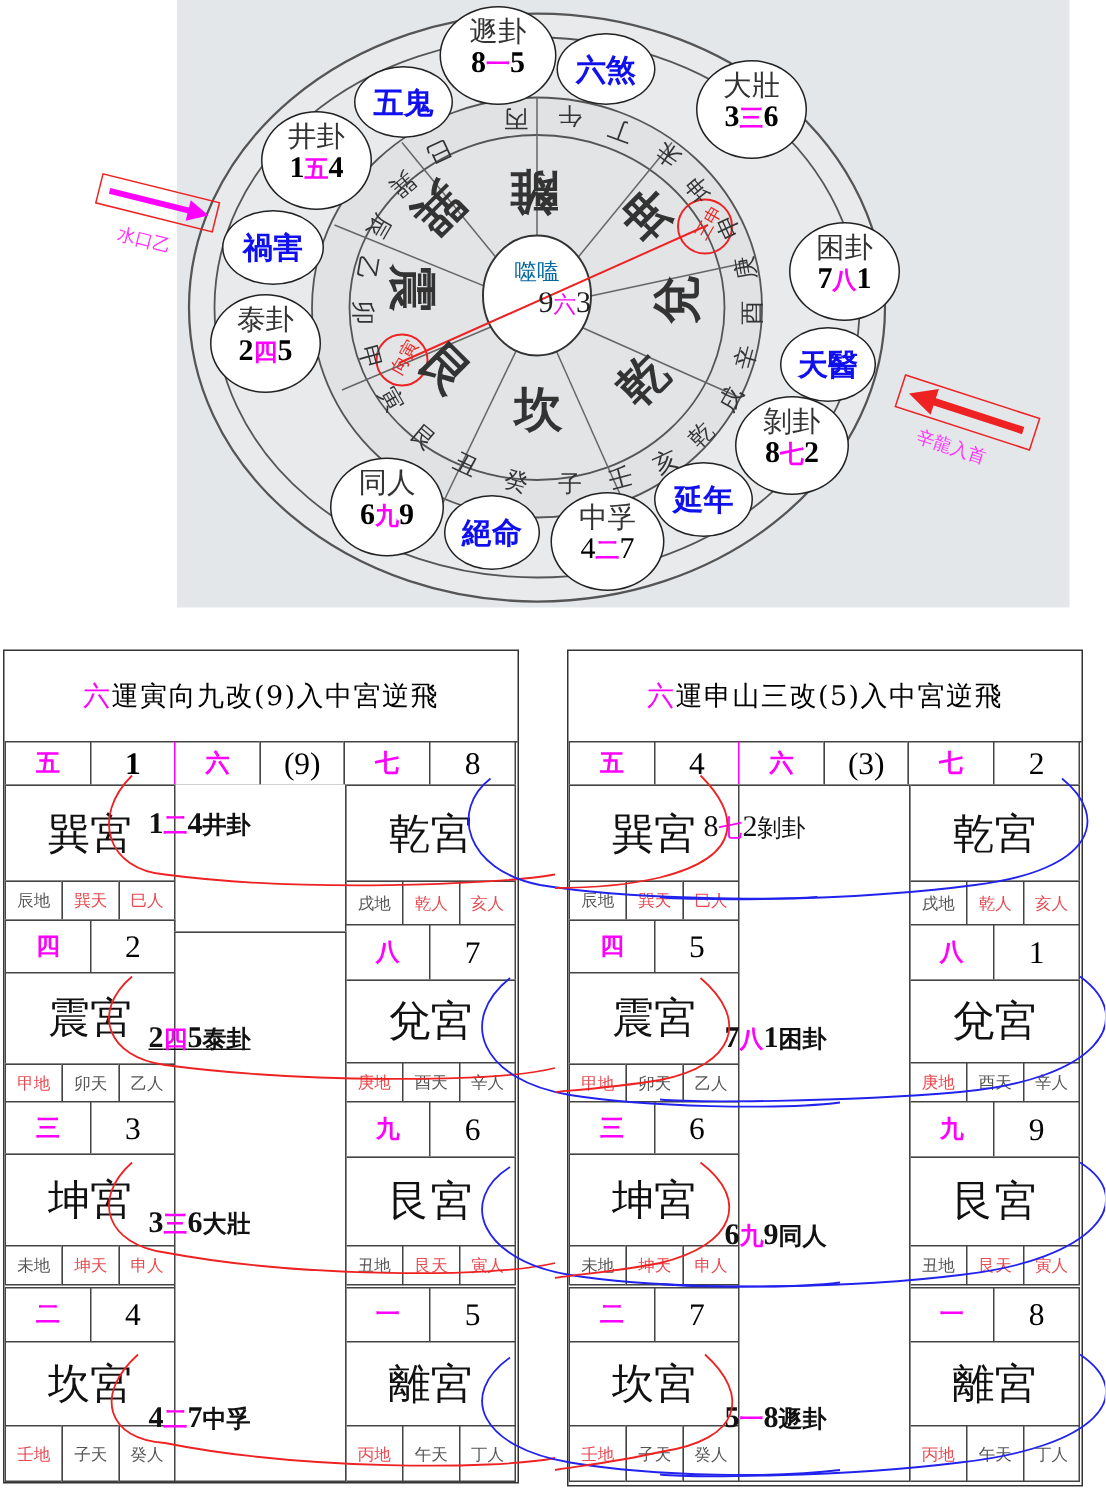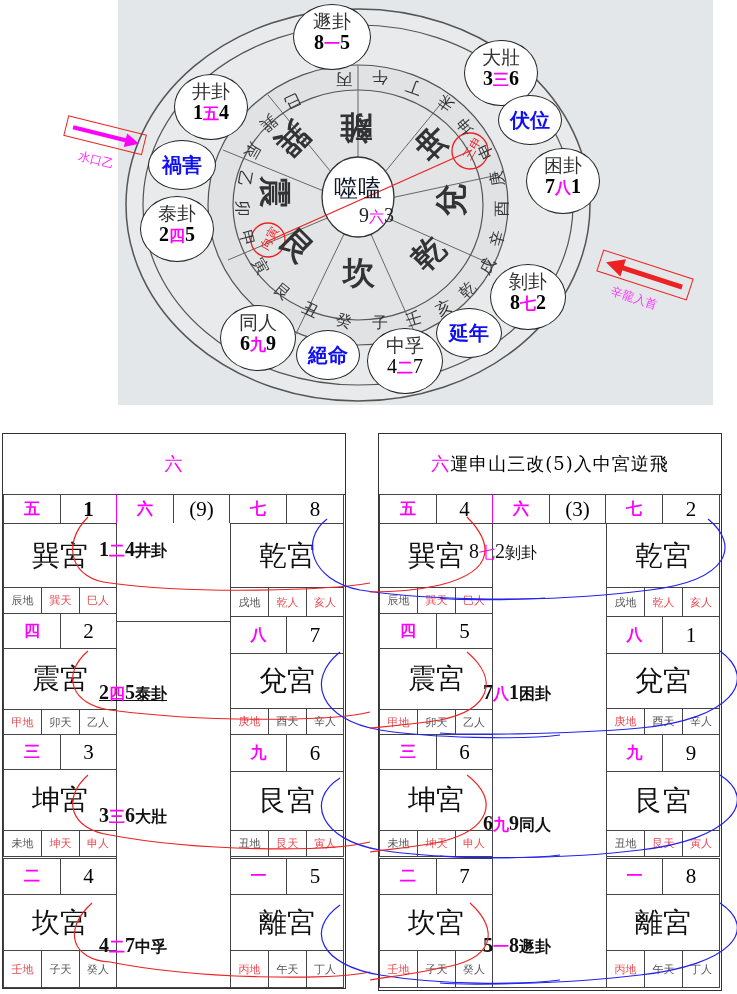--- a/index.html
+++ b/index.html
@@ -84,21 +84,21 @@
     <span style="position:absolute;left:134px;top:256px;font-size:16px;color:#333;transform:rotate(60deg);">寅</span>
     <span style="position:absolute;left:120px;top:228px;font-size:16px;color:#333;transform:rotate(75deg);">甲</span>
     <span style="position:absolute;left:115px;top:198px;font-size:16px;color:#333;transform:rotate(90deg);">卯</span>
     <span style="position:absolute;left:118px;top:168px;font-size:16px;color:#333;transform:rotate(100deg);">乙</span>
     <span style="position:absolute;left:126px;top:140px;font-size:16px;color:#333;transform:rotate(120deg);">辰</span>
     <span style="position:absolute;left:142px;top:112px;font-size:16px;color:#333;transform:rotate(140deg);">巽</span>
     <span style="position:absolute;left:166px;top:90px;font-size:16px;color:#333;transform:rotate(155deg);">巳</span>
   </div>
 
   <div style="position:absolute;left:204px;top:172px;width:72px;text-align:center;">
-    <div style="font-size:24px;color:#0f172a;">噬嗑</div>
+    <div style="font-size:15px;color:#0369a1;">噬嗑</div>
     <div style="font-size:20px;font-family:'Liberation Serif',serif;color:#222;text-align:right;">
       <span>9</span><span style="color:#ff00ff;font-family:'DejaVu Sans',sans-serif;font-size:15px;">六</span><span>3</span>
     </div>
   </div>
 
   <div style="position:absolute;left:343px;top:140px;color:#ee2222;font-size:12px;transform:rotate(-60deg);"><span>三</span><span>申</span></div>
   <div style="position:absolute;left:140px;top:230px;color:#ee2222;font-size:12px;transform:rotate(-60deg);"><span>向</span><span>寅</span></div>
 
   <div class="bubble" style="left:175px;top:4px;width:78px;height:66px;">
     <div class="nm">遯卦</div>
@@ -126,44 +126,47 @@
   </div>
   <div class="bubble" style="left:22px;top:196px;width:74px;height:66px;">
     <div class="nm">泰卦</div>
     <div class="nums"><span>2</span><span class="mid">四</span><span>5</span></div>
   </div>
   <div class="bubble" style="left:56px;top:74px;width:74px;height:66px;">
     <div class="nm">井卦</div>
     <div class="nums"><span>1</span><span class="mid">五</span><span>4</span></div>
   </div>
 
-  <div class="star" style="left:380px;top:95px;width:64px;height:50px;line-height:48px;"><span>伏位</span></div>
+  <div class="star" style="left:253px;top:22px;width:66px;height:48px;line-height:46px;"><span>六煞</span></div>
+  <div class="star" style="left:402px;top:218px;width:64px;height:50px;line-height:48px;"><span>天醫</span></div>
   <div class="star" style="left:178px;top:330px;width:64px;height:50px;line-height:48px;"><span>絕命</span></div>
   <div class="star" style="left:318px;top:308px;width:66px;height:50px;line-height:48px;"><span>延年</span></div>
   <div class="star" style="left:30px;top:140px;width:68px;height:50px;line-height:48px;"><span>禍害</span></div>
+  <div class="star" style="left:118px;top:44px;width:66px;height:48px;line-height:46px;"><span>五鬼</span></div>
 </div>
 
 <svg class="overlay" width="737" height="994" style="z-index:3;">
   <g transform="rotate(14 100 135)">
     <rect x="65" y="124" width="80" height="20" fill="none" stroke="#ee2222" stroke-width="1"></rect>
     <line x1="72" y1="134" x2="128" y2="134" stroke="#ff00ff" stroke-width="4"></line>
     <polygon points="140,134 126,127 126,141" fill="#ff00ff"></polygon>
   </g>
   <g transform="rotate(18 645 275)">
     <rect x="598" y="264" width="94" height="22" fill="none" stroke="#ee2222" stroke-width="1"></rect>
     <line x1="620" y1="275" x2="684" y2="275" stroke="#ee2222" stroke-width="5"></line>
     <polygon points="604,275 622,266 622,284" fill="#ee2222"></polygon>
   </g>
 </svg>
 <div class="lbl" style="left:78px;top:152px;transform:rotate(14deg);z-index:4;">水口乙</div>
 <div class="lbl" style="left:610px;top:290px;transform:rotate(18deg);z-index:4;">辛龍入首</div>
 
 <div class="tbl" style="left:2px;height:554px;">
   <div class="ttl">
       <span class="hl">六</span>
+      <span>運寅向九改(9)入中宮逆飛</span>
     </div>
 
   <div class="cell star-cn" style="left:0;top:60px;width:58px;height:30px;">五</div>
   <div class="cell num" style="left:57px;top:60px;width:57px;height:30px;font-weight:bold;">1</div>
   <div class="cell star-cn" style="left:113px;top:60px;width:58px;height:30px;border-left:1px solid #ff00ff;">六</div>
   <div class="cell num" style="left:170px;top:60px;width:57px;height:30px;">(9)</div>
   <div class="cell star-cn" style="left:226px;top:60px;width:58px;height:30px;">七</div>
   <div class="cell num" style="left:283px;top:60px;width:58px;height:30px;">8</div>
 
   <div class="cell palace" style="left:0;top:89px;width:114px;height:65px;">巽宮</div>

